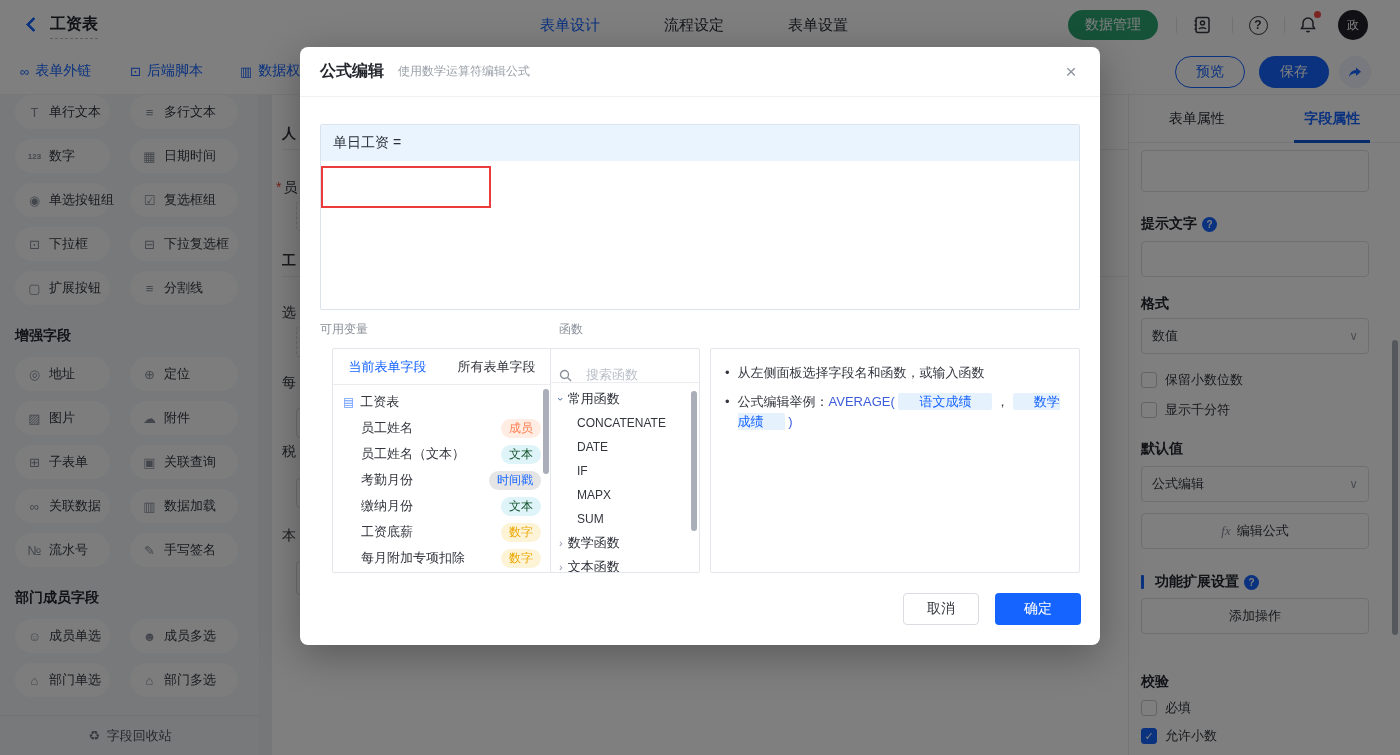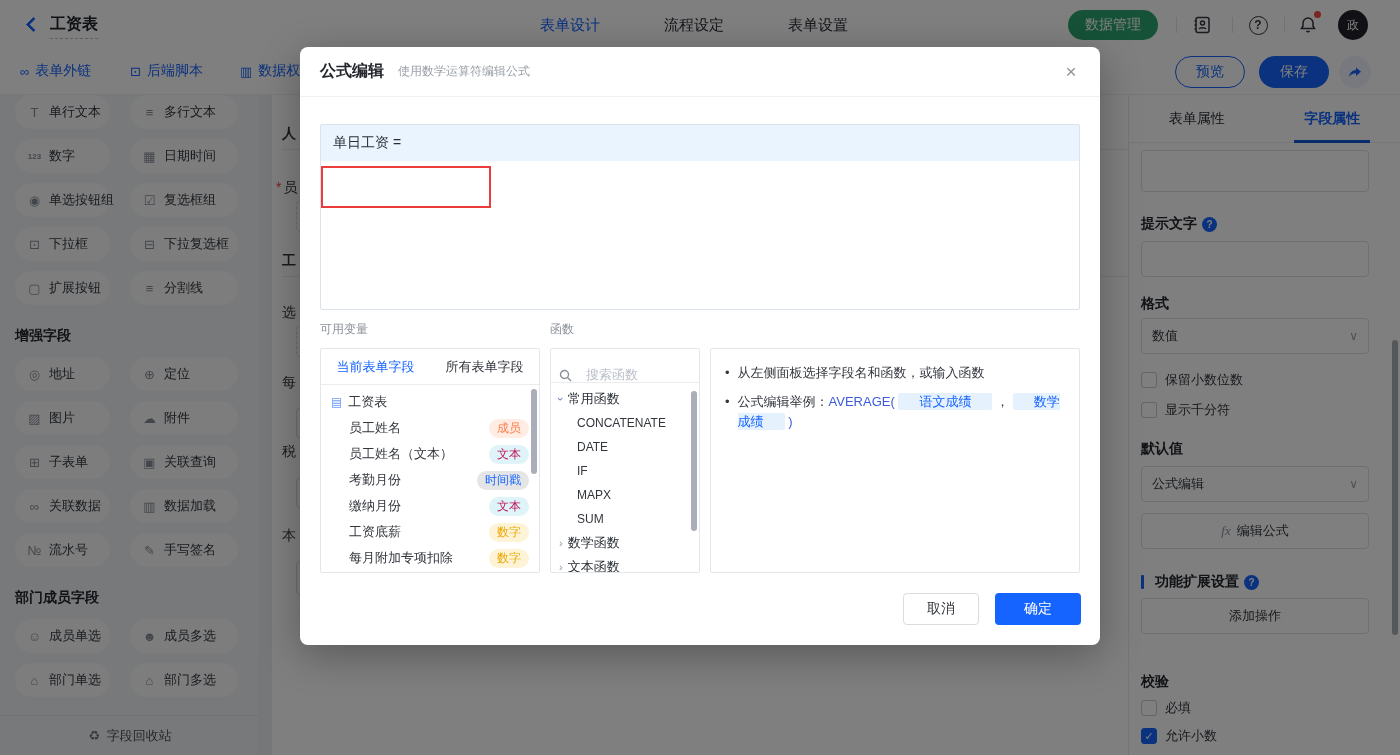--- a/index.html
+++ b/index.html
@@ -79,31 +79,31 @@
 
   .fm-box { position:absolute; left:20px; top:77px; width:760px; height:186px; border:1px solid #dbe2ec; border-radius:2px; overflow:hidden; }
   .fm-head { height:36px; background:#e9f4fe; display:flex; align-items:center; padding:0 12px; font-size:14px; color:#2a2e36; }
   .fm-body { position:relative; height:150px; background:#fff; padding:14px 12px; font-size:13px; cursor:text; }
   .fchip { display:inline-block; background:#e5f1fd; color:#1664ff; border-radius:2px; padding:2px 5px; font-size:13px; cursor:pointer; }
   .fexpr { font-family:"DejaVu Sans Mono","Liberation Mono",monospace; color:#1c4b8f; font-size:14px; margin-left:4px; }
   .red-annot { position:absolute; left:21px; top:119px; width:170px; height:42px; border:2px solid #ec3b3b; z-index:5; pointer-events:none; }
 
   .sec-label { position:absolute; font-size:12px; color:#8a8f99; }
   .panel { position:absolute; top:301px; height:225px; border:1px solid #e3e6ea; border-radius:2px; background:#fff; overflow:hidden; }
-  .vars-panel { left:20px; width:220px; }
+  .vars-panel { left:32px; width:220px; }
   .vtabs { height:36px; border-bottom:1px solid #ececf0; display:flex; }
   .vtab { flex:1; display:flex; align-items:center; justify-content:center; font-size:13px; color:#33363d; cursor:pointer; }
   .vtab.active { color:#1664ff; }
   .vtree { padding-top:4px; }
   .vroot { height:26px; display:flex; align-items:center; gap:6px; padding-left:10px; font-size:13px; color:#33363d; cursor:pointer; }
   .vroot .doc-ic { color:#6b9bff; font-size:12px; }
   .vrow { height:26px; display:flex; align-items:center; padding:0 10px 0 28px; font-size:13px; color:#33363d; cursor:pointer; }
   .vrow .tag { margin-left:auto; font-size:12px; padding:1px 8px; border-radius:10px; white-space:nowrap; }
   .tag-member { color:#ff7d4d; background:#ffece3; }
-  .tag-text { color:#be185d; background:#def4f8; }
+  .tag-text { color:#14532d; background:#def4f8; }
   .tag-timestamp { color:#1664ff; background:#e5e5e5; }
   .tag-number { color:#eda600; background:#fdf4d8; }
 
   .fn-panel { left:250px; width:150px; }
   .fn-search { height:34px; border-bottom:1px solid #ececf0; display:flex; align-items:flex-end; gap:14px; padding:0 8px; }
   .fn-search input { border:none; outline:none; width:100px; font-size:13px; font-family:inherit; color:#33363d; }
   .fn-search input::placeholder { color:#b9bec7; }
   .fn-row { height:24px; display:flex; align-items:center; gap:5px; padding-left:8px; font-size:13px; color:#2a2e36; cursor:pointer; }
   .fn-row .chev-d { color:#5878b0; font-size:11px; display:inline-block; transform:rotate(90deg); }
   .fn-row .chev-r { color:#8a93a6; font-size:11px; }
@@ -388,21 +388,21 @@
       <span class="m-sub">使用数学运算符编辑公式</span>
     </div>
     <div class="m-close">×</div>
 
     <div class="fm-box">
       <div class="fm-head">单日工资 =</div>
     </div>
     <div class="red-annot"></div>
 
     <div class="sec-label" style="left:20px;top:274px">可用变量</div>
-    <div class="sec-label" style="left:250px;top:274px">函数</div>
+    <div class="sec-label" style="left:259px;top:274px">函数</div>
 
     <div class="panel vars-panel">
       <div class="vtabs">
         <div class="vtab active">当前表单字段</div>
         <div class="vtab">所有表单字段</div>
       </div>
       <div class="vtree">
         <div class="vroot">
           <span class="doc-ic">▤</span>
           <span>工资表</span>

